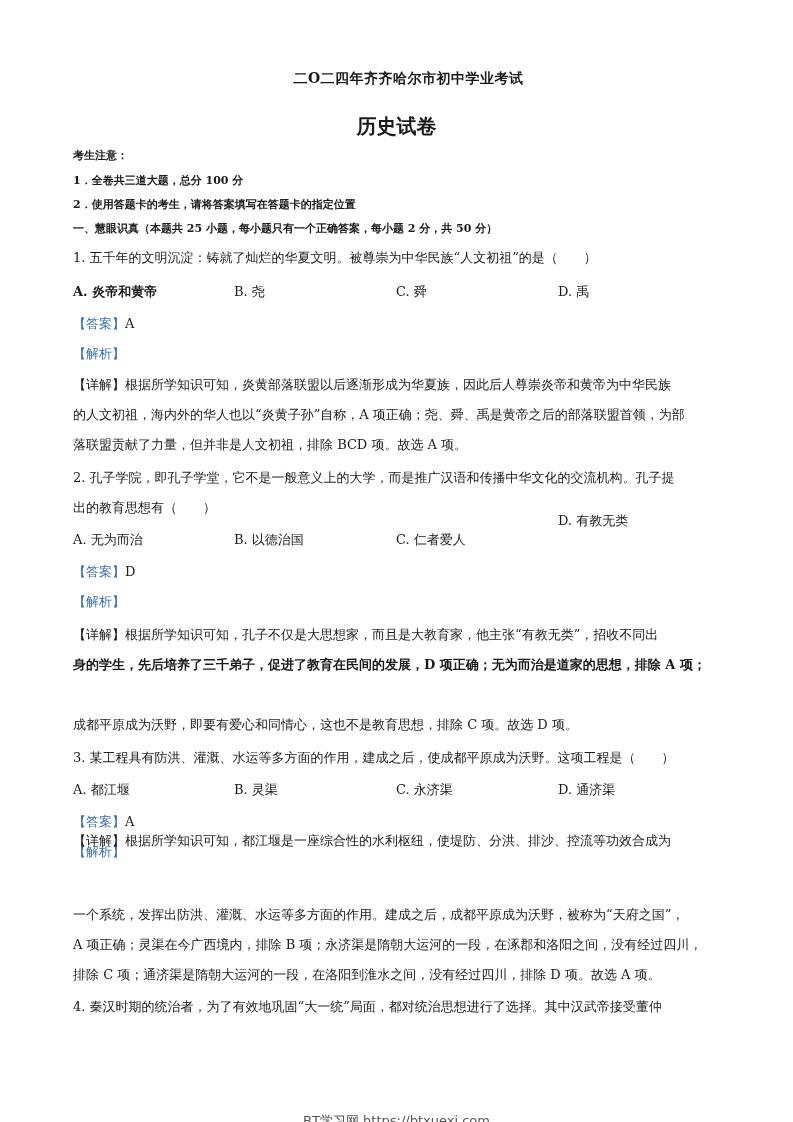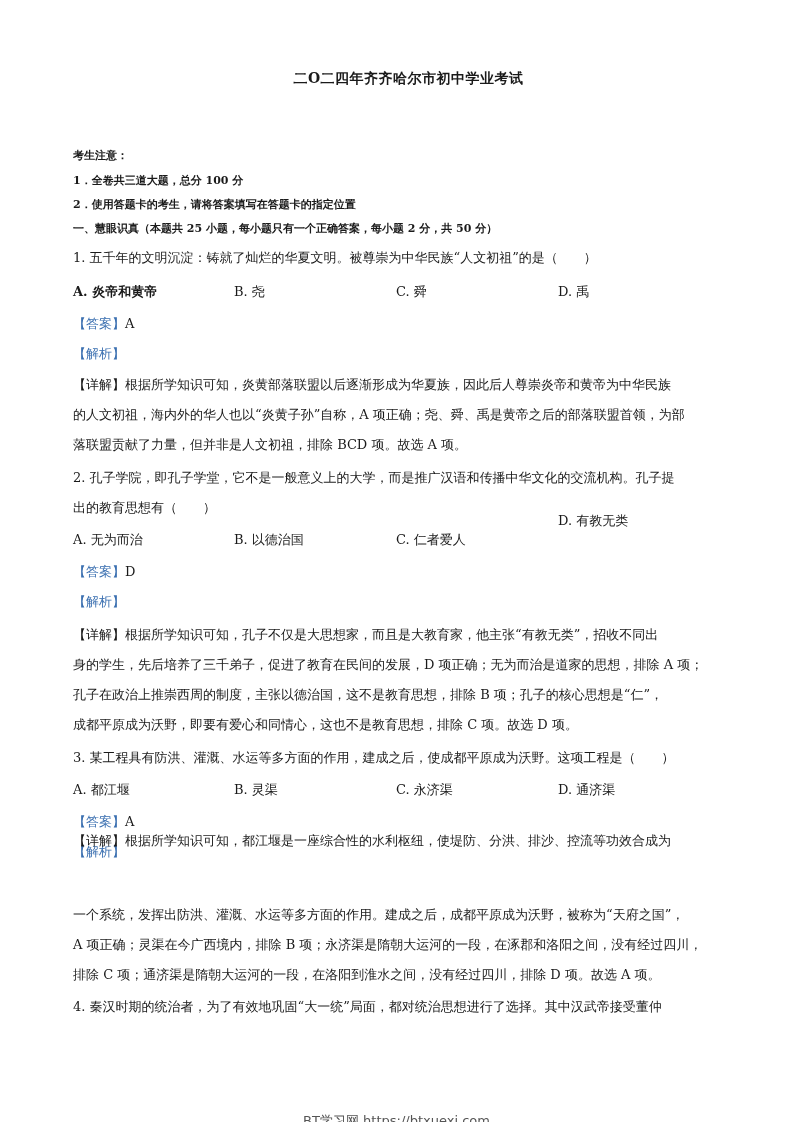--- a/index.html
+++ b/index.html
@@ -16,20 +16,21 @@
   .tag { color:#3a6fb0; }
   .footer { position:absolute; left:0; width:793px; top:1072px; text-align:center;
             font-family:"DejaVu Sans", "Liberation Sans", sans-serif; font-size:13px; color:#555;margin-top:40px; }
 </style>
 </head>
 <body>
 
 <div class="page">
 
   <div class="title1">二O二四年齐齐哈尔市初中学业考试</div>
+  <div class="title2">历史试卷</div>
 
   <div class="notice" style="top:148px;">考生注意：</div>
   <div class="notice" style="top:173px;">1．全卷共三道大题，总分 100 分</div>
   <div class="notice" style="top:197px;">2．使用答题卡的考生，请将答案填写在答题卡的指定位置</div>
   <div class="notice" style="top:221px;">一、慧眼识真（本题共 25 小题，每小题只有一个正确答案，每小题 2 分，共 50 分）</div>
 
   <div class="line" style="top:249px;">1. 五千年的文明沉淀：铸就了灿烂的华夏文明。被尊崇为中华民族“人文初祖”的是（　　）</div>
   <div class="opt" style="left:73px; top:283px;font-weight:bold;">A. 炎帝和黄帝</div>
   <div class="opt" style="left:234px; top:283px;">B. 尧</div>
   <div class="opt" style="left:396px; top:283px;">C. 舜</div>
@@ -54,22 +55,21 @@
   <div class="opt" style="left:558px; top:512px;">D. 有教无类</div>
   <div class="line" style="top:563px;">
     <span class="tag">【</span><span class="tag">答案</span><span class="tag">】</span><span>D</span>
   </div>
   <div class="line" style="top:593px;">
     <span class="tag">【</span><span class="tag">解析</span><span class="tag">】</span>
   </div>
   <div class="line" style="top:626px;">
     <span>【</span><span>详解</span><span>】</span><span>根据所学知识可知，孔子不仅是大思想家，而且是大教育家，他主张“有教无类”，招收不同出</span>
   </div>
-  <div class="line" style="top:656px;">身的学生，先后培养了三千弟子，促进了教育在民间的发展，D 项正确；无为而治是道家的思想，排除 A 项；</div>
-  <div class="line" style="top:686px;">孔子在政治上推崇西周的制度，主张以德治国，这不是教育思想，排除 B 项；孔子的核心思想是“仁”，</div>
+  <div class="line" style="top:656px;font-weight:bold;">身的学生，先后培养了三千弟子，促进了教育在民间的发展，D 项正确；无为而治是道家的思想，排除 A 项；</div>
   <div class="line" style="top:716px;">成都平原成为沃野，即要有爱心和同情心，这也不是教育思想，排除 C 项。故选 D 项。</div>
 
   <div class="line" style="top:749px;">3. 某工程具有防洪、灌溉、水运等多方面的作用，建成之后，使成都平原成为沃野。这项工程是（　　）</div>
   <div class="opt" style="left:73px; top:781px;">A. 都江堰</div>
   <div class="opt" style="left:234px; top:781px;">B. 灵渠</div>
   <div class="opt" style="left:396px; top:781px;">C. 永济渠</div>
   <div class="opt" style="left:558px; top:781px;">D. 通济渠</div>
   <div class="line" style="top:813px;">
     <span class="tag">【</span><span class="tag">答案</span><span class="tag">】</span><span>A</span>
   </div>

